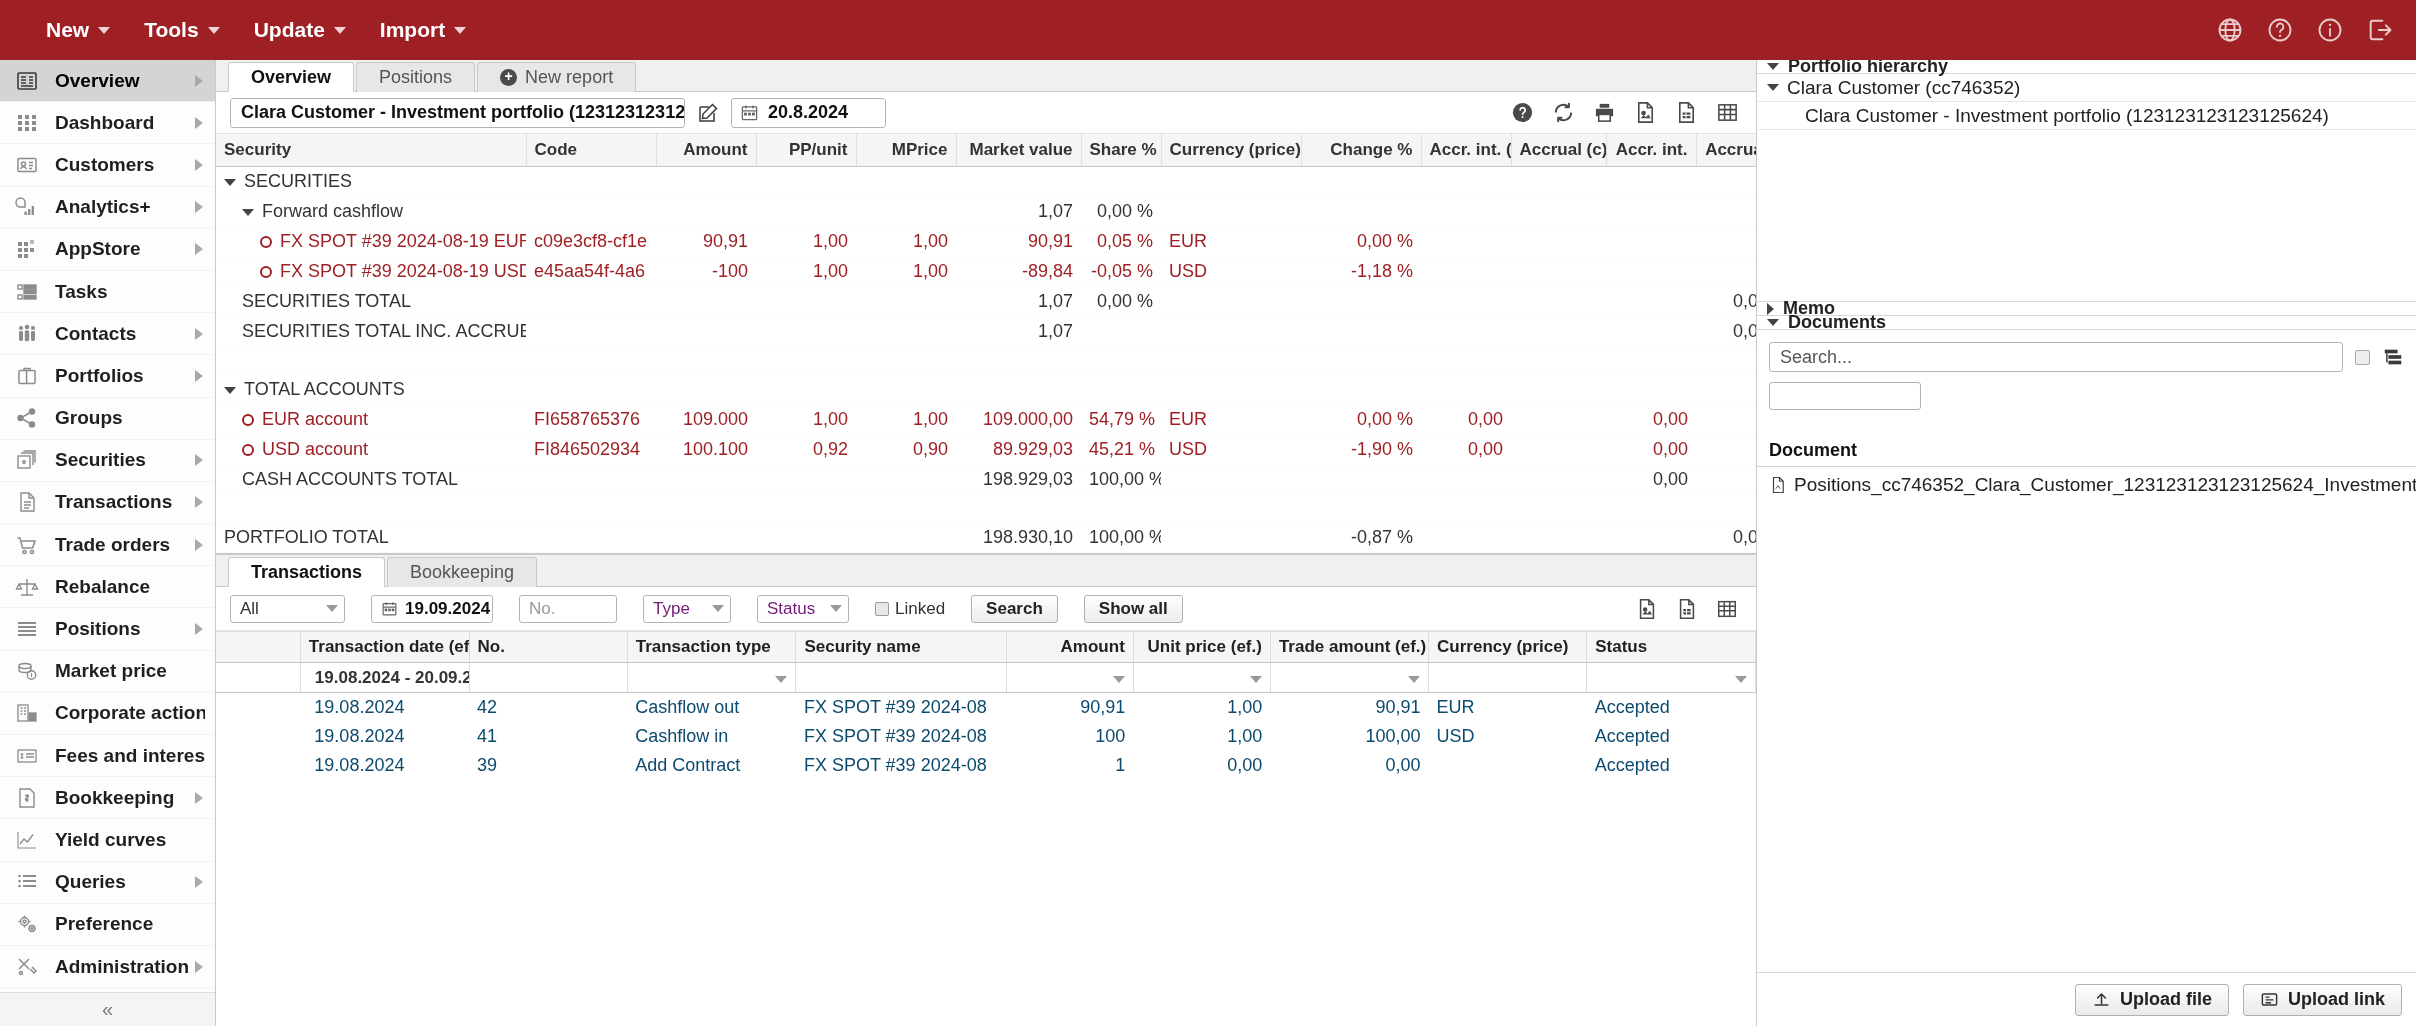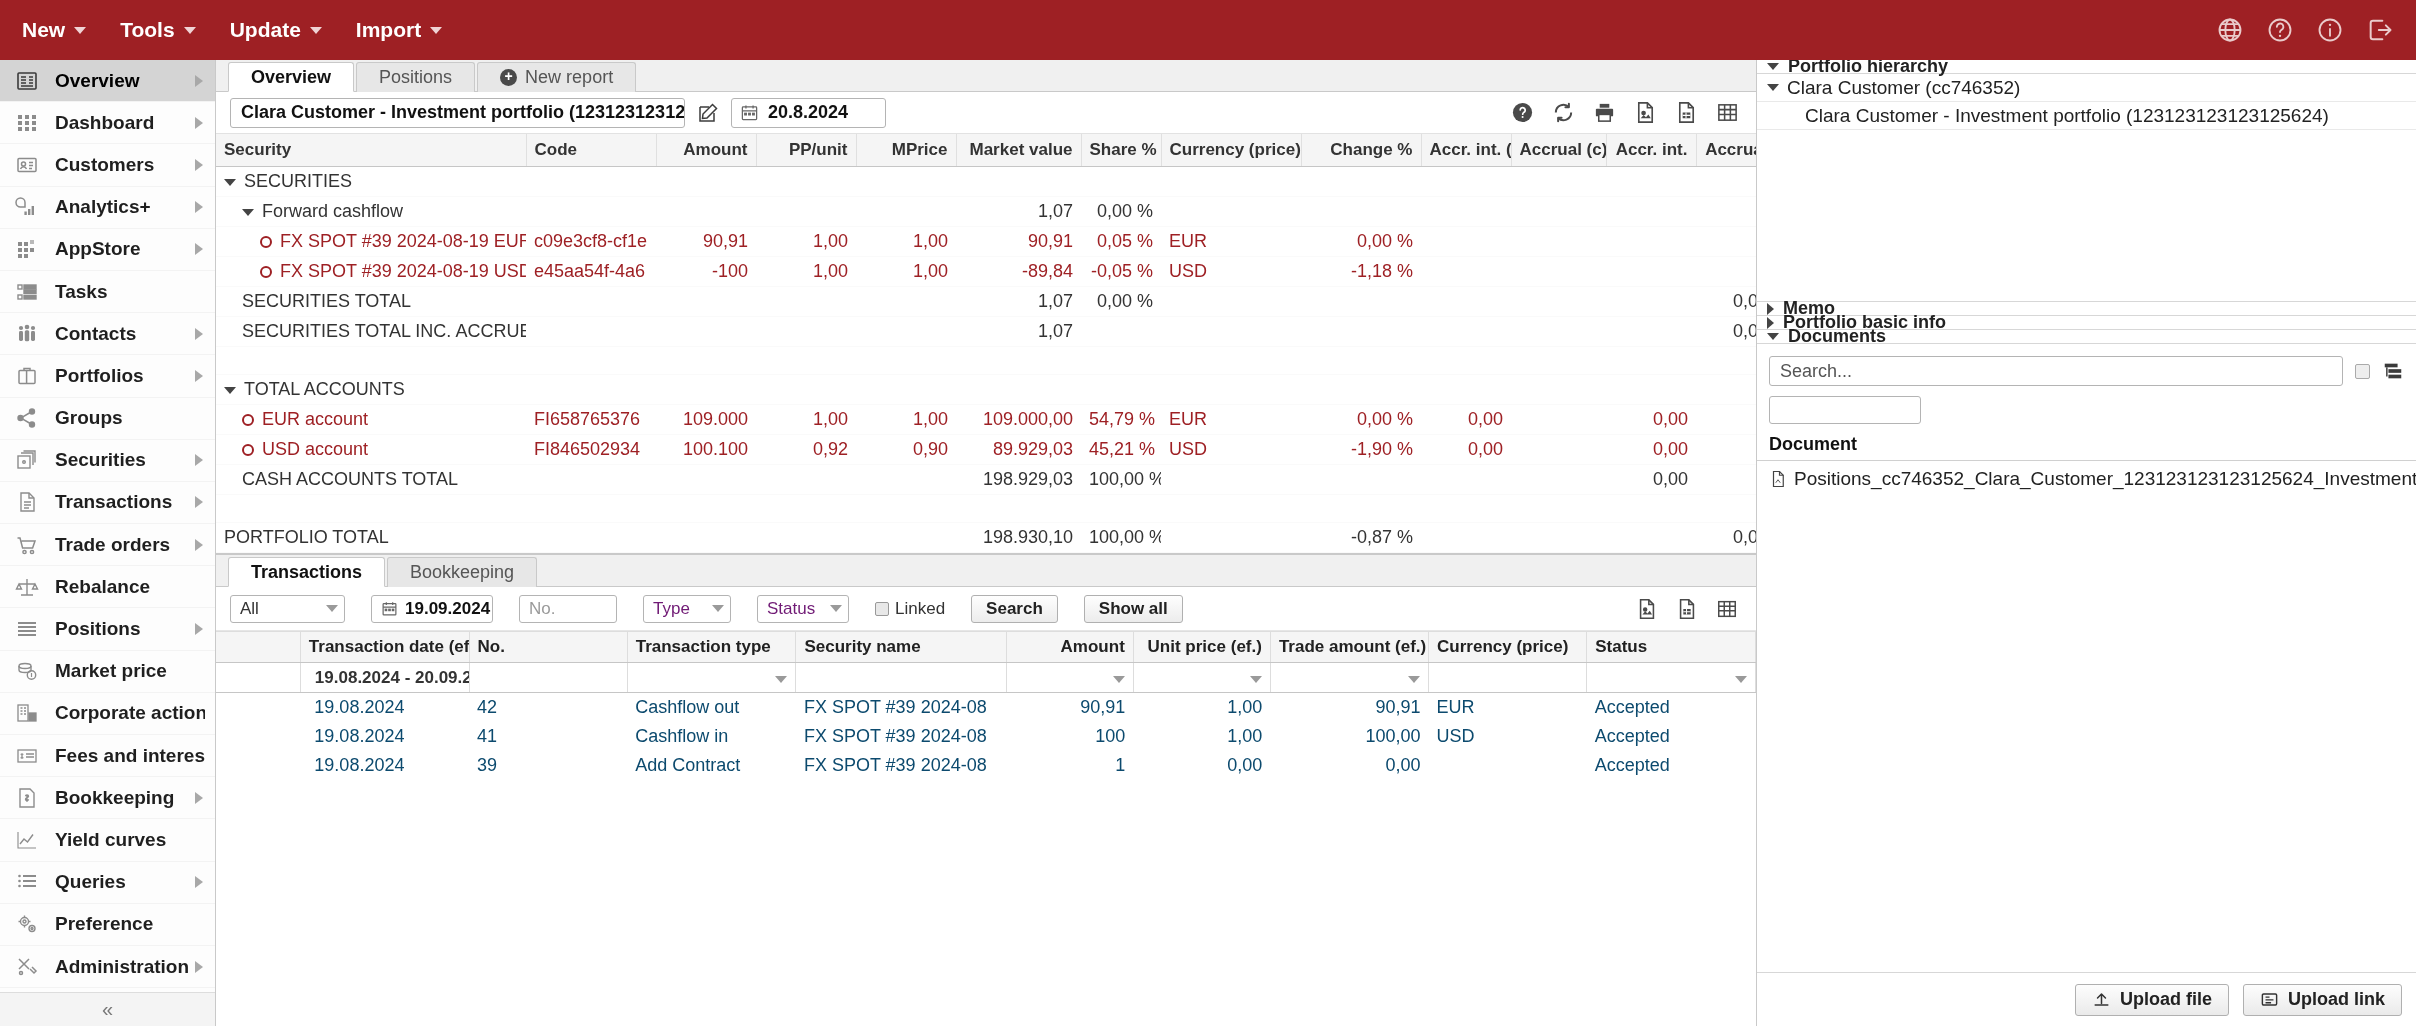--- a/index.html
+++ b/index.html
@@ -12,21 +12,21 @@
     overflow: hidden;
   }
 
   
   #topbar {
     height: 60px; background: #9e2024;
     display: flex; align-items: center;
     padding: 0 22px;
     position: relative;
   }
-  .topmenu { display: flex; align-items: center; gap: 34px; }
+  .topmenu { display: flex; align-items: center; gap: 34px; margin-left: 24px; }
   .topmenu-item {
     color: #fff; font-size: 21px; font-weight: bold;
     display: flex; align-items: center; gap: 9px; cursor: pointer;
   }
   .caret-down {
     width: 0; height: 0;
     border-left: 6px solid transparent;
     border-right: 6px solid transparent;
     border-top: 7px solid #f0d4d5;
   }
@@ -288,21 +288,21 @@
     background: #fff; display: flex; align-items: center;
     padding: 0 10px; font-size: 18px; color: #555;
   }
   .small-chk { width: 15px; height: 15px; border: 1px solid #aaa; background: #eee; border-radius: 2px; }
   #doc-second-row { padding: 10px 12px 0 12px; }
   .doc-small-input {
     width: 152px; height: 28px;
     border: 1px solid #b4b4b4; border-radius: 3px; background: #fff;
   }
   #doc-col-head {
-    margin-top: 10px; padding: 0 12px 5px 12px;
+    margin-top: 30px; padding: 0 12px 5px 12px;
     font-size: 18px; font-weight: bold; color: #111;
     border-bottom: 1px solid #d0d0d0;
   }
   .doc-row {
     display: flex; align-items: center; gap: 7px;
     padding: 7px 12px; font-size: 19px; color: #222;
     white-space: nowrap; overflow: hidden; cursor: pointer;
   }
   #doc-footer {
     height: 54px; border-top: 1px solid #d7d7d7;
@@ -1146,24 +1146,20 @@
       <div class="tree-row lvl2">
         <span>Clara Customer - Investment portfolio (123123123123125624)</span>
       </div>
     </div>
 
     <div class="acc-head">
       <span class="tri-r"></span>
       <span>Memo</span>
     </div>
 
-    <div class="acc-head">
-      <span class="tri-r"></span>
-      <span>Portfolio basic info</span>
-    </div>
 
     <div class="acc-head">
       <span class="tri-d"></span>
       <span>Documents</span>
     </div>
 
     <div id="docs-body">
       <div id="doc-search-row">
         <div class="doc-search">
           <span>Search...</span>

